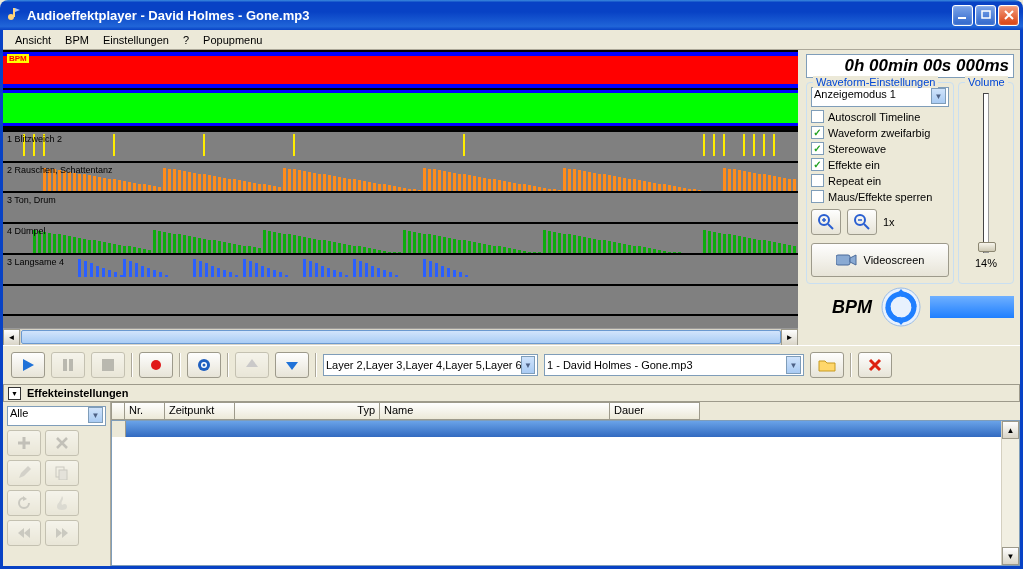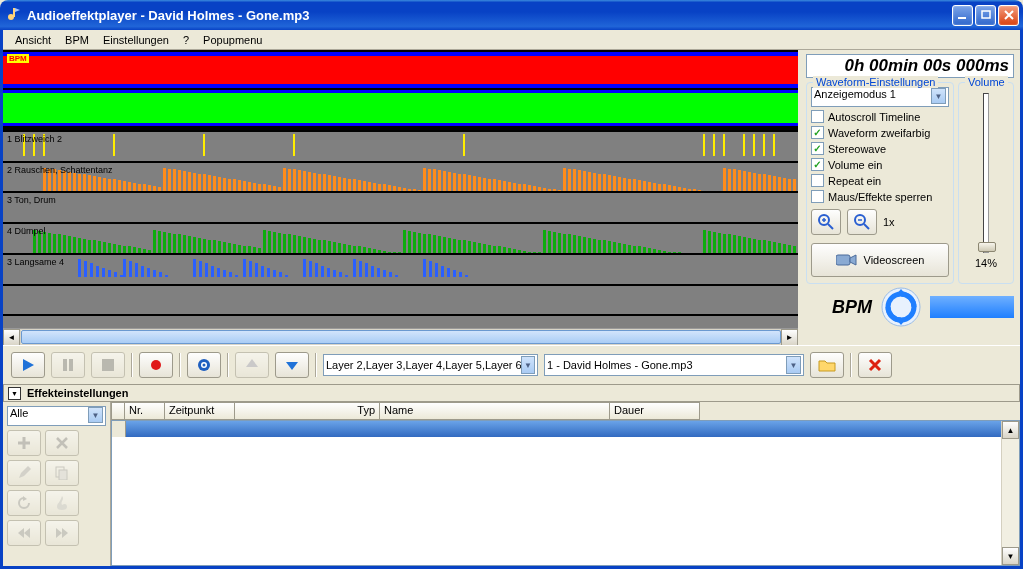--- a/index.html
+++ b/index.html
@@ -633,21 +633,21 @@
               <div class="chk">
                 <span class="box">✓</span>
                 <span>Waveform zweifarbig</span>
               </div>
               <div class="chk">
                 <span class="box">✓</span>
                 <span>Stereowave</span>
               </div>
               <div class="chk">
                 <span class="box">✓</span>
-                <span>Volume ein</span>
+                <span>Effekte ein</span>
               </div>
               <div class="chk">
                 <span class="box"></span>
                 <span>Repeat ein</span>
               </div>
               <div class="chk">
                 <span class="box"></span>
                 <span>Maus/Effekte sperren</span>
               </div>
             </div>

